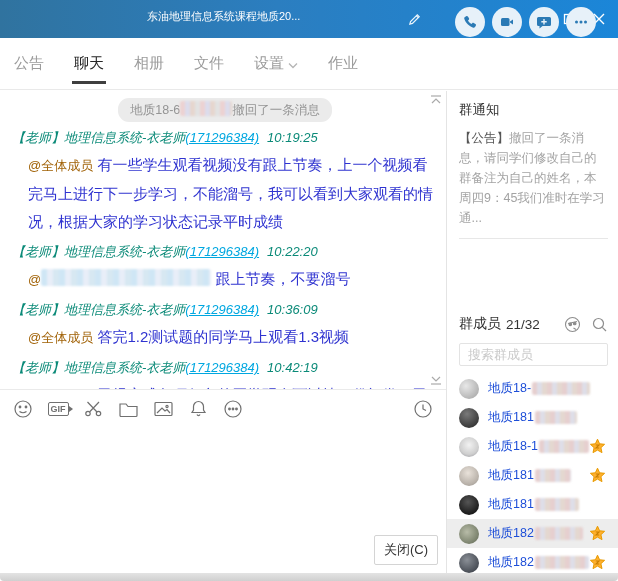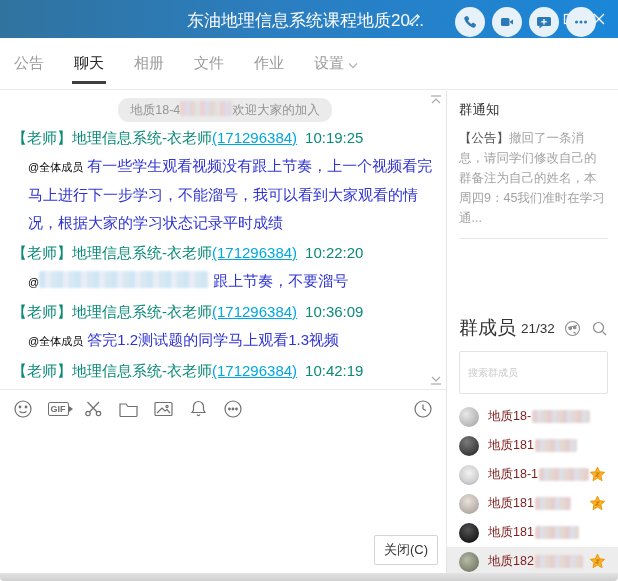--- a/index.html
+++ b/index.html
@@ -1,21 +1,21 @@
 <!DOCTYPE html>
 <html><head>
 <meta charset="utf-8">
 <style>
   * { margin:0; padding:0; box-sizing:border-box; }
   html,body { width:618px; height:581px; font-family:"Liberation Sans","DejaVu Sans",sans-serif; background:#f5f5f5; overflow:hidden; }
   .window { position:relative; width:618px; height:581px; background:#fff; }
 
   
   .titlebar { position:relative; height:38px; background:linear-gradient(90deg,#30739f 0%,#2b7ec0 45%,#1b86d8 100%); color:#fff; }
-  .tb-title { position:absolute; left:147px; top:9px; font-size:17px; color:#fff; white-space:nowrap;margin-left:40px; }
+  .tb-title { position:absolute; left:147px; top:9px; font-size:11px; color:#fff; white-space:nowrap; }
   .tb-btn { position:absolute; top:0; height:38px; display:flex; align-items:center; justify-content:center; color:#eaf4fc; cursor:default; }
   .tb-edit { left:400px; width:28px; }
   .tb-report { left:450px; width:40px; font-size:13px; color:#cfe3f2; }
   .tb-chevron { left:494px; width:26px; }
   .tb-min { left:526px; width:26px; }
   .tb-max { left:556px; width:26px; }
   .tb-close { left:586px; width:26px; }
   .tb-btn svg { display:block; }
 
   
@@ -30,25 +30,25 @@
   
   .main { position:absolute; top:91px; left:0; right:0; bottom:8px; display:flex; }
   .chat-col { width:447px; border-right:1px solid #e4e4e4; display:flex; flex-direction:column; position:relative; }
   .side-col { flex:1; background:#fff; position:relative; overflow:hidden; }
 
   
   .messages { position:relative; height:298px; overflow:hidden; padding:4px 8px 0 12px; }
   .recall-row { text-align:center; margin:3px 0 4px; }
   .recall-pill { display:inline-block; background:#ebebeb; border-radius:11px; padding:3px 12px; font-size:12.5px; color:#949494; }
   .msg { margin-top:7px; }
-  .msg-head { font-size:15px; color:#0b8a78; white-space:nowrap; }
+  .msg-head { font-size:13px; color:#0b8a78; white-space:nowrap;font-style:italic; }
   .msg-uin { color:#00a7e0; text-decoration:underline; cursor:pointer; }
   .msg-time { margin-left:8px; color:#0b8a78; }
   .msg-body { margin-top:4px; padding-left:16px; font-size:15px; line-height:28px; color:#2f33d0; }
-  .mention { color:#000000; font-size:11px; cursor:pointer; }
+  .mention { color:#a16207; font-size:13px; cursor:pointer; }
   .cz { display:inline-block; height:15px; border-radius:2px; vertical-align:-2px;
         background:repeating-linear-gradient(90deg,#ecd2d2 0 5px,#dcdcec 5px 10px,#e6d6ce 10px 15px,#e2e2e2 15px 20px);
         filter:blur(1.2px); }
   .cz-blue { background:repeating-linear-gradient(90deg,#cfe6f5 0 6px,#e8eef8 6px 12px,#d7e8f2 12px 18px); }
   .scroll-ic { position:absolute; right:3px; color:#aaa; cursor:pointer; width:14px; height:14px; }
   .scroll-top { top:2px; }
   .scroll-bot { bottom:2px; }
 
   
   .toolbar { height:38px; border-top:1px solid #eaeaea; display:flex; align-items:center; gap:13px; padding:0 12px; color:#707070; }
@@ -68,39 +68,39 @@
 
   .window-shadow { position:absolute; left:0; right:0; bottom:0; height:8px; background:linear-gradient(#e3e3e3,#cfcfcf); border-radius:0 0 4px 4px; }
 
   
   .panel-sec { padding:8px 10px 0 12px; }
   .notice-title { font-size:13.5px; color:#333; margin-top:2px; cursor:pointer; }
   .notice-text { margin-top:9px; font-size:12.5px; line-height:20px; color:#a3a3a3; cursor:pointer; }
   .notice-tag { color:#555; }
   .panel-div { height:1px; background:#e7e7e7; margin:10px 10px 0 12px; }
   .members-head { display:flex; align-items:center; margin:76px 10px 0 12px; }
-  .members-title { font-size:19px; color:#333; }
+  .members-title { font-size:14px; color:#333; }
   .members-count { font-size:13.5px; color:#333; margin-left:5px; }
   .mh-icons { margin-left:auto; display:flex; gap:10px; color:#8d8d8d; }
   .mh-icons .ic { cursor:pointer; width:17px; height:17px; }
   .search-box { margin:10px 10px 0 12px; }
-  .search-box input { width:100%; height:43px; border:1px solid #e3e3e3; border-radius:2px; font-size:10px; padding:0 8px; color:#666; outline:none; }
+  .search-box input { width:100%; height:23px; border:1px solid #e3e3e3; border-radius:2px; font-size:13px; padding:0 8px; color:#666; outline:none; }
   .search-box input::placeholder { color:#c9c9c9; }
   .member-list { margin-top:8px; }
   .member-row { display:flex; align-items:center; height:29px; padding:0 12px; cursor:pointer; }
   .member-row.highlight { background:#ededed; }
   .m-avatar { width:20px; height:20px; border-radius:50%; margin-right:9px; flex:none; filter:blur(.4px); }
   .av1 { background:radial-gradient(circle at 35% 35%,#e8e8e8,#b5b5b5 70%,#9b9b9b); }
   .av2 { background:radial-gradient(circle at 40% 30%,#7a7a7a,#3c3c3c 70%,#222); }
   .av3 { background:radial-gradient(circle at 50% 40%,#f2f2f2,#cfcfcf 60%,#8e8e96); }
   .av4 { background:radial-gradient(circle at 45% 35%,#e9e2da,#b9b2aa 65%,#8f8a84); }
   .av5 { background:radial-gradient(circle at 45% 35%,#555,#1c1c1c 70%,#000); }
   .av6 { background:radial-gradient(circle at 40% 40%,#b8bca8,#7e8570 65%,#565c4a); }
   .av7 { background:radial-gradient(circle at 40% 35%,#8a8f96,#4a4f57 70%,#2d3138); }
-  .m-name { font-size:12.5px; color:#7f1d1d; white-space:nowrap; }
+  .m-name { font-size:12.5px; color:#1d4ed8; white-space:nowrap; }
   .m-cz { display:inline-block; height:13px; border-radius:2px; vertical-align:-2px; margin-left:1px;
           background:repeating-linear-gradient(90deg,#e6cfcf 0 5px,#dedee8 5px 10px,#e4d8d0 10px 15px); filter:blur(1.1px); }
   .m-star { margin-left:auto; flex:none; width:17px; height:17px; }
 </style>
 </head>
 <body>
 
 <div class="window">
 
   <div class="titlebar">
@@ -141,30 +141,30 @@
     <div class="tab active">
         <span>聊天</span>
       </div>
     <div class="tab">
         <span>相册</span>
       </div>
     <div class="tab">
         <span>文件</span>
       </div>
     <div class="tab">
-        <span>作业</span>
-      </div>
-    <div class="tab">
       <span>设置</span>
       <span class="chev">
         <svg width="10" height="7" viewBox="0 0 10 7" fill="none" stroke="#b5b5b5" stroke-width="1.3">
             <path d="M1 1.5 L5 5.5 L9 1.5"></path>
           </svg>
       </span>
     </div>
+    <div class="tab">
+        <span>作业</span>
+      </div>
   </div>
 
   <div class="roundbar" style="top:-39px; position:relative; justify-content:flex-end; margin-right:11px; margin-top:0; height:0;">
     <div style="display:flex; gap:7px; transform:translateY(-44px);">
       <div class="rbtn">
         <svg width="16" height="16" viewBox="0 0 16 16" fill="#2b7ab5">
             <path d="M4.2 2.2 C4.8 1.8 5.5 2 5.9 2.6 L7 4.3 C7.3 4.8 7.2 5.4 6.8 5.8 L6 6.6 C6.6 7.9 8.1 9.4 9.4 10 L10.2 9.2 C10.6 8.8 11.2 8.7 11.7 9 L13.4 10.1 C14 10.5 14.2 11.2 13.8 11.8 L13 13 C12.6 13.6 11.9 13.9 11.2 13.7 C7.2 12.5 3.5 8.8 2.3 4.8 C2.1 4.1 2.4 3.4 3 3 Z"></path>
           </svg>
       </div>
       <div class="rbtn">
@@ -195,21 +195,21 @@
       <div class="messages">
         <div class="scroll-ic scroll-top">
           <svg width="14" height="14" viewBox="0 0 14 14" fill="none" stroke="#aaa" stroke-width="1.2">
               <path d="M2 3 L12 3"></path>
               <path d="M3 10 L7 6 L11 10"></path>
             </svg>
         </div>
 
         <div class="recall-row">
           <span class="recall-pill">
-            <span>地质18-4</span><span class="cz" style="width:52px;"></span><span>欢迎大家的加入</span>
+            <span>地质18-6</span><span class="cz" style="width:52px;"></span><span>撤回了一条消息</span>
           </span>
         </div>
 
         <div class="msg">
           <div class="msg-head">
             <span>【老师】地理信息系统-衣老师</span><span class="msg-uin">(171296384)</span><span class="msg-time">10:19:25</span>
           </div>
           <div class="msg-body">
             <span class="mention">@全体成员</span>
             <span>有一些学生观看视频没有跟上节奏，上一个视频看完马上进行下一步学习，不能溜号，我可以看到大家观看的情况，根据大家的学习状态记录平时成绩</span>

